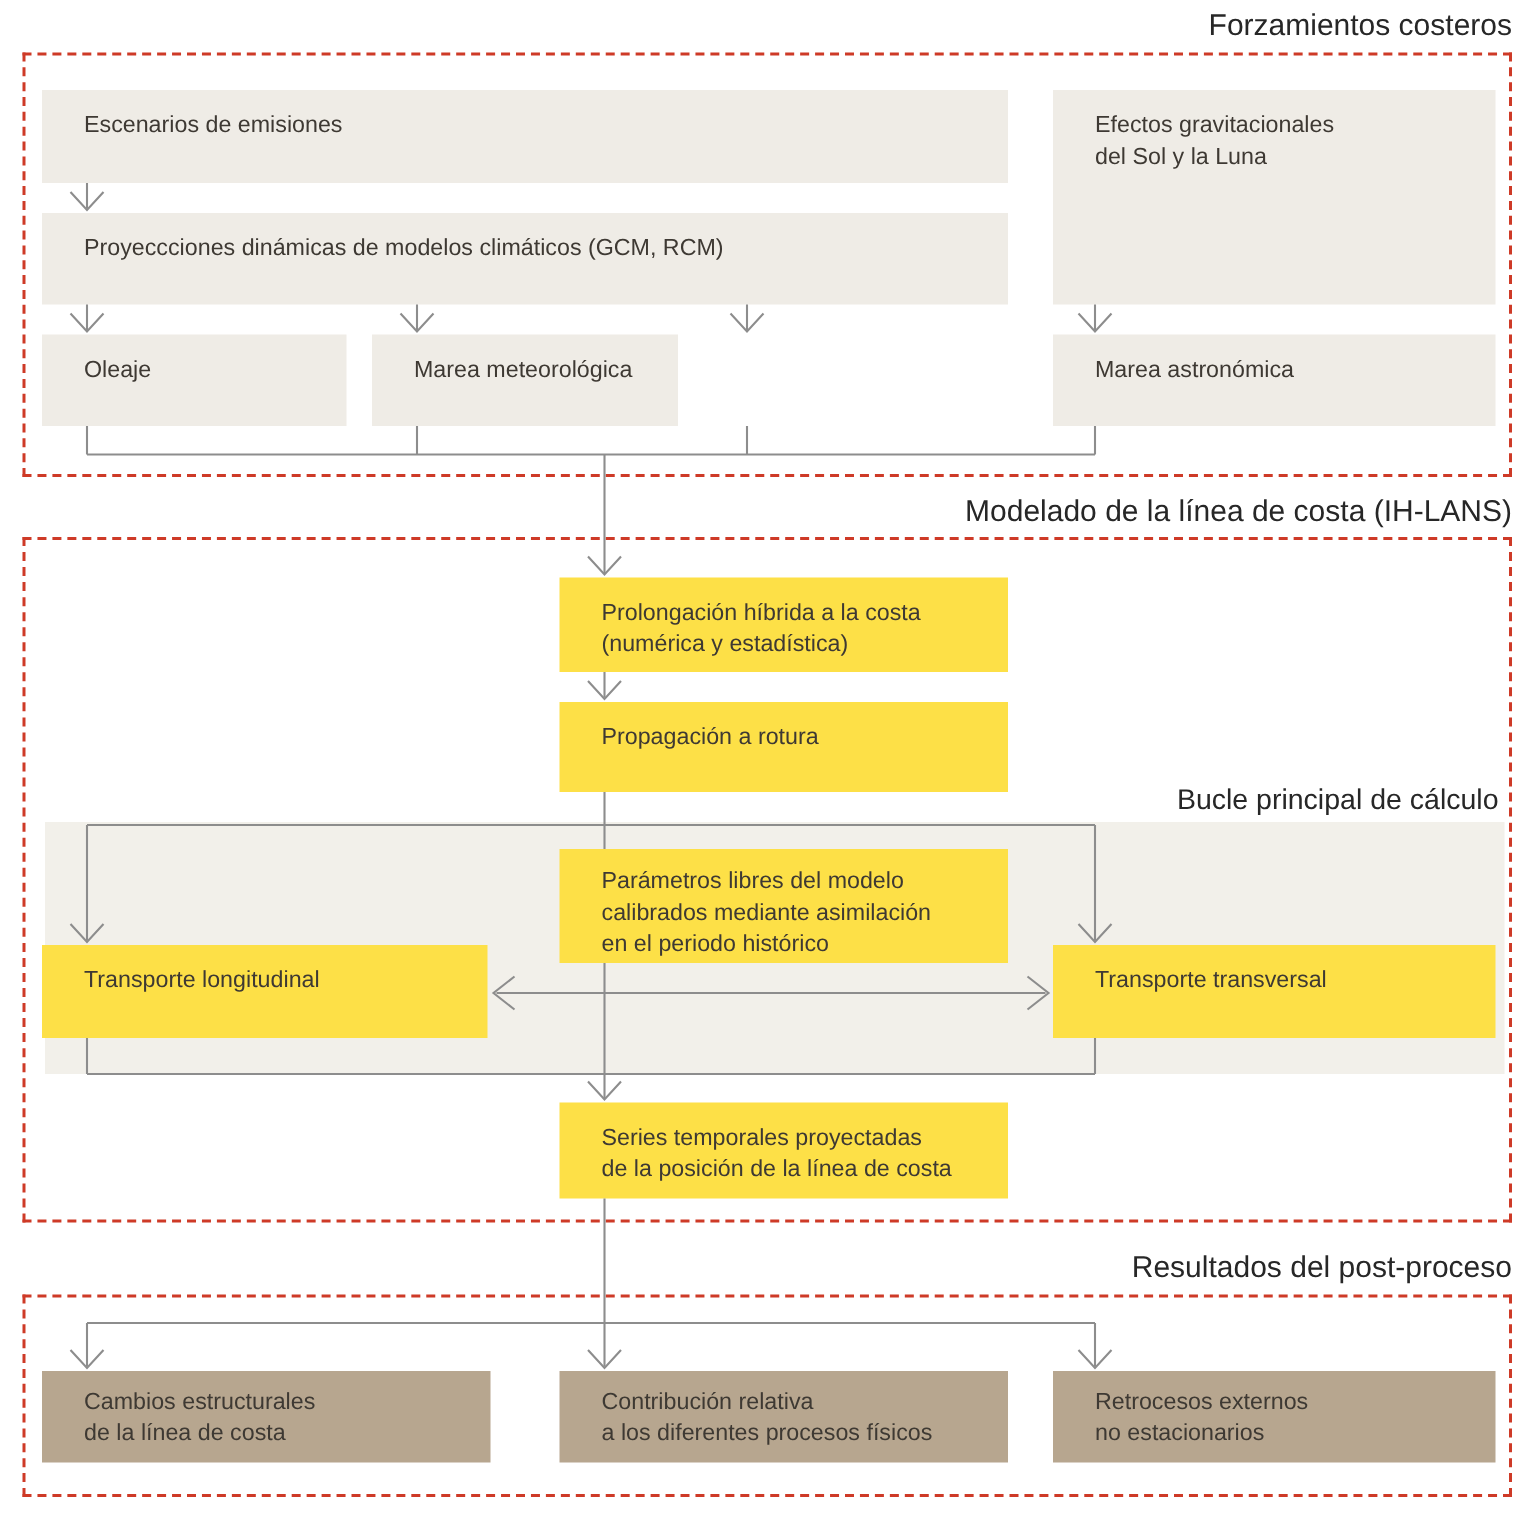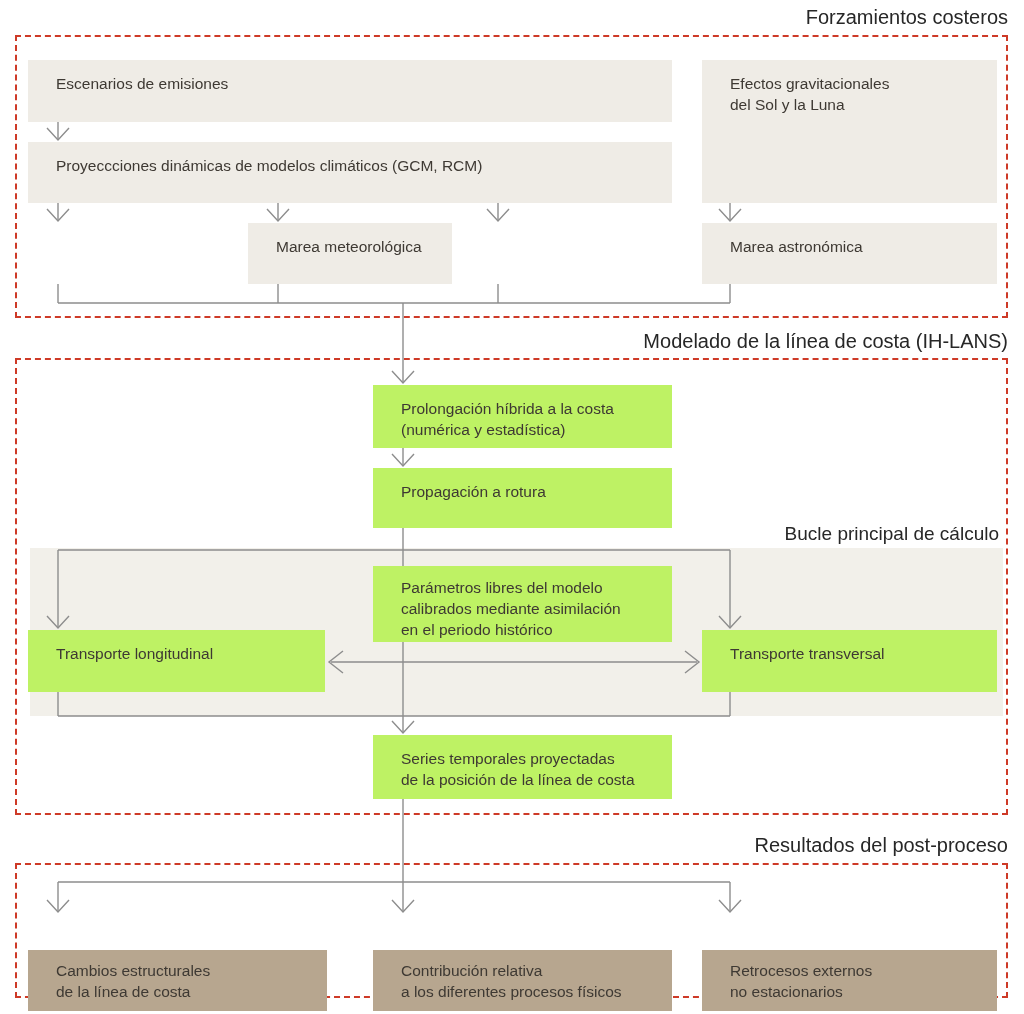--- a/index.html
+++ b/index.html
@@ -35,22 +35,22 @@
   .box {
     position:absolute;
     box-sizing:border-box;
     font-size:15.5px;
     line-height:21px;
     color:#3e3933;
     padding:13px 16px 0 28px;
     white-space:pre-line;
   }
   .light { background:#efece6; }
-  .mid   { background:#bef264; }
-  .dark  { background:#b7a68f;margin-top:36px; }
+  .mid   { background:#fde047; }
+  .dark  { background:#b7a68f; }
   .band {
     position:absolute;
     left:30px; top:548px; width:973px; height:168px;
     background:#f2f0ea;
   }
   .connectors {
     position:absolute;
     left:0; top:0;
     pointer-events:none;
   }
@@ -66,20 +66,21 @@
 
   <div class="title" style="right:16px;top:5px">Forzamientos costeros</div>
   <div class="title" style="right:16px;top:329px">Modelado de la línea de costa (IH-LANS)</div>
   <div class="title" style="right:16px;top:833px">Resultados del post-proceso</div>
 
   <div class="band"></div>
   <div class="loop-label" style="right:25px;top:522px">Bucle principal de cálculo</div>
 
   <div class="box light" style="left:28px;top:60px;width:644px;height:62px">Escenarios de emisiones</div>
   <div class="box light" style="left:28px;top:142px;width:644px;height:61px">Proyeccciones dinámicas de modelos climáticos (GCM, RCM)</div>
+  <div class="box light" style="left:28px;top:223px;width:203px;height:61px">Oleaje</div>
   <div class="box light" style="left:248px;top:223px;width:204px;height:61px">Marea meteorológica</div>
   <div class="box light" style="left:702px;top:60px;width:295px;height:143px">Efectos gravitacionales
 del Sol y la Luna</div>
   <div class="box light" style="left:702px;top:223px;width:295px;height:61px">Marea astronómica</div>
 
   <div class="box mid" style="left:373px;top:385px;width:299px;height:63px">Prolongación híbrida a la costa
 (numérica y estadística)</div>
   <div class="box mid" style="left:373px;top:468px;width:299px;height:60px">Propagación a rotura</div>
   <div class="box mid" style="left:373px;top:566px;width:299px;height:76px;padding-top:11px">Parámetros libres del modelo
 calibrados mediante asimilación

